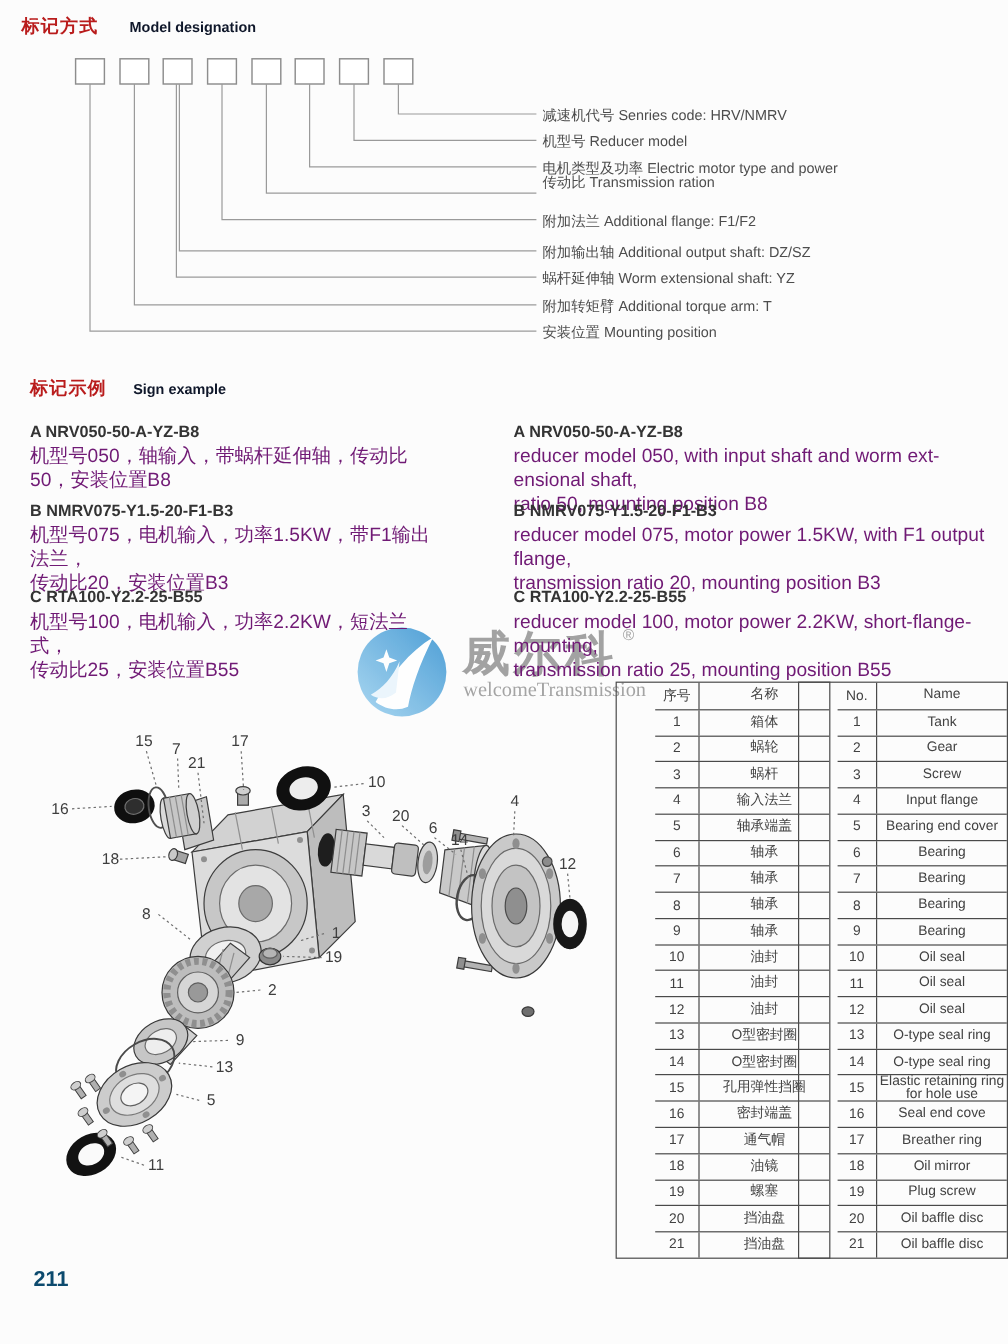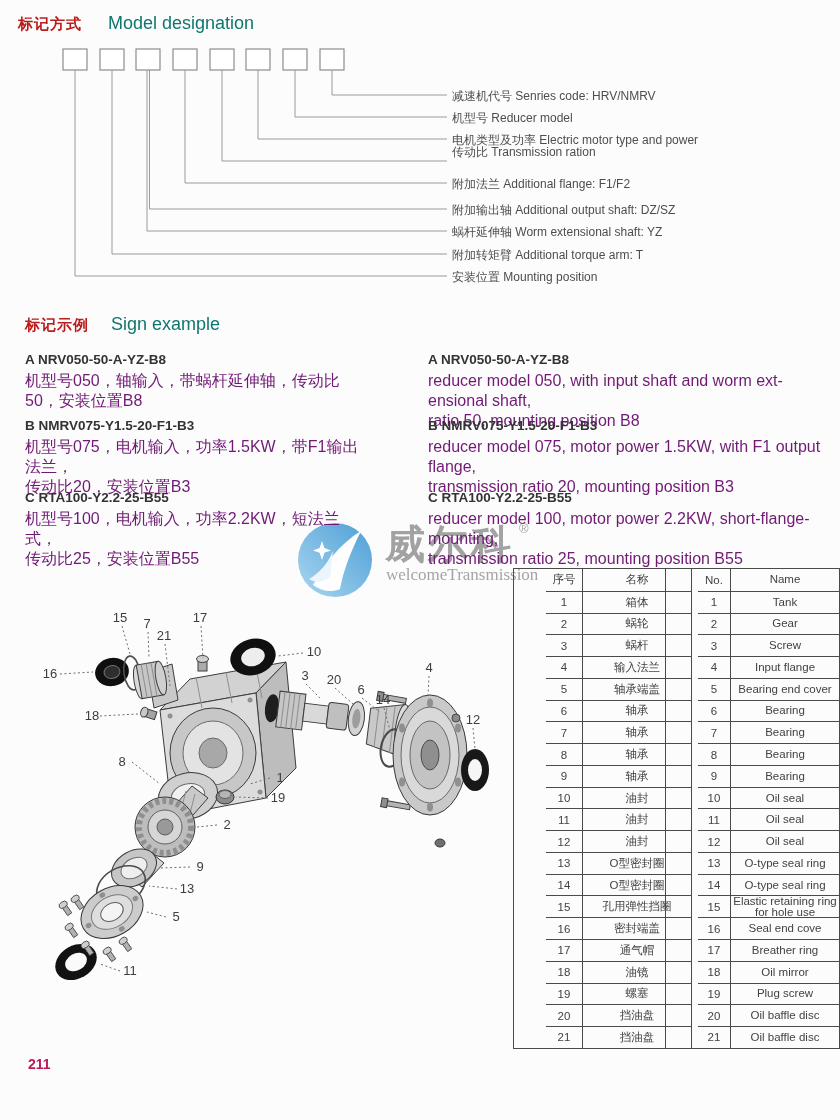--- a/index.html
+++ b/index.html
@@ -6,21 +6,21 @@
   body{background:#e9e9e9;}
   .page{
     position:relative; width:840px; height:1120px; margin:0 auto;
     background:#fcfcfc; overflow:hidden;
     font-family:"Liberation Sans","DejaVu Sans",sans-serif;
     color:#4a4a4a;
   }
   
   .sec-title{position:absolute; display:flex; gap:26px; align-items:baseline;}
   .sec-title .cn{font-size:15px; font-weight:700; color:#b91c1c; letter-spacing:1px;}
-  .sec-title .en{font-size:18px; font-weight:400; color:#0f766e;}
+  .sec-title .en{font-size:12px; font-weight:700; color:#0f172a;}
   #title-designation{left:18px; top:13px;}
   #title-example{left:25px; top:314px; gap:22px;}
 
   
   #code-tree{position:absolute; left:0; top:40px;}
   #code-tree rect{fill:#ffffff; stroke:#8d8d8d; stroke-width:1.2;}
   #code-tree path{fill:none; stroke:#9a9a9a; stroke-width:1;}
   .dfield{position:absolute; left:452px; font-size:12px; color:#4d4d4d; white-space:nowrap;}
 
   
@@ -45,21 +45,21 @@
   
   .ptable{position:absolute; top:568px; border:1px solid #4a4a4a; background:rgba(255,255,255,.0); z-index:1; font-size:11.5px; color:#424242;padding-left:32px;}
   #table-cn{left:513px; width:145px;}
   #table-en{left:665px; width:141px;}
   .trow{display:flex; height:21.77px; box-sizing:border-box; border-top:1px solid #4a4a4a; align-items:stretch;}
   .trow.head{border-top:none;}
   .tno{display:flex; align-items:center; justify-content:center; border-right:1px solid #4a4a4a; flex:0 0 auto;}
   #table-cn .tno{width:36px;} #table-en .tno{width:32px;}
   .tname{flex:1; display:flex; align-items:center; justify-content:center; text-align:center; line-height:11px; padding:0 2px; overflow:hidden;}
 
-  #page-number{position:absolute; left:28px; top:1056px; font-size:14px; font-weight:700; color:#be185d;}
+  #page-number{position:absolute; left:28px; top:1056px; font-size:18px; font-weight:700; color:#0c4a6e;}
 </style>
 </head>
 <body>
 
 <div class="page">
 
   <div class="sec-title" id="title-designation">
     <span class="cn">标记方式</span>
     <span class="en">Model designation</span>
   </div>

